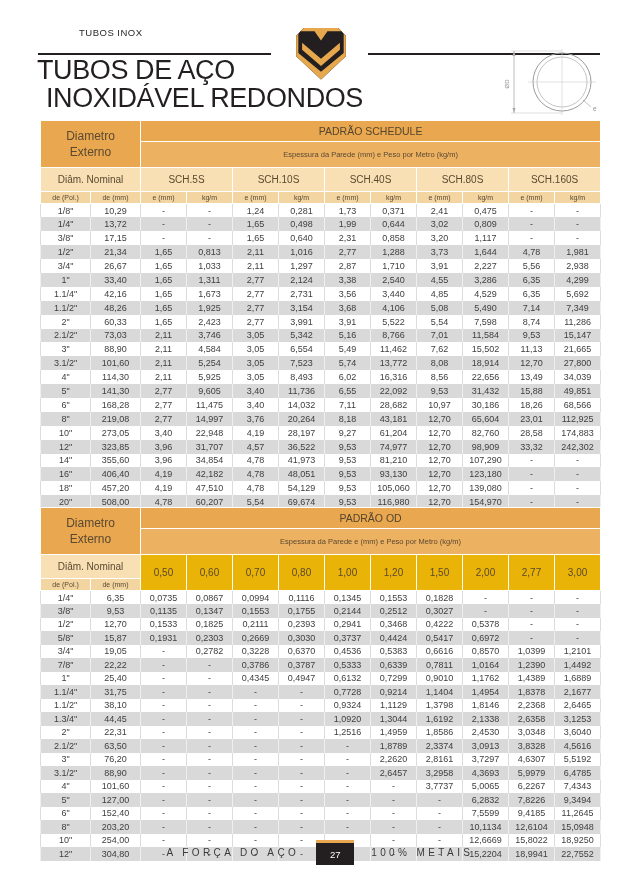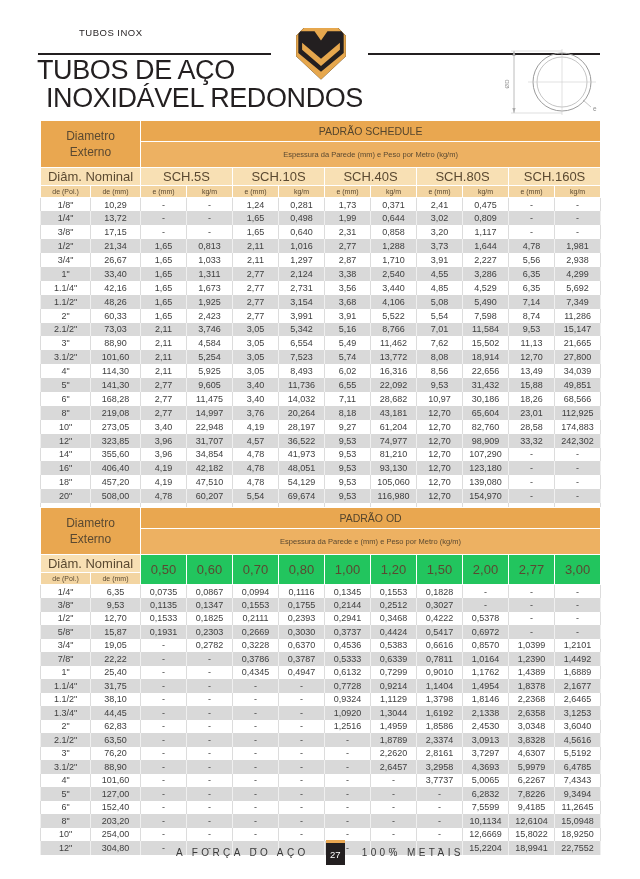--- a/index.html
+++ b/index.html
@@ -20,38 +20,38 @@
   
   .tbl { position:absolute; left:40px; width:560px; }
   .tbl-1 { top:120px; }
   .tbl-2 { top:507px; }
   table.grid { border-collapse:collapse; table-layout:fixed; width:560px; }
   .grid th { border:1px solid #fff; font-weight:normal; color:#5A4931; overflow:hidden; }
   .band1 { background:#E9A750; }
   .band2 { background:#EDB162; }
   .band3 { background:#F8E0B4; }
   .band4 { background:#F3D5A2; }
-  .band34 { background:#22c55e; }
+  .band34 { background:#eab308; }
   th.cell-title { font-size:10.5px; color:#54452D;text-align:center; }
   th.cell-corner div { font-size:12px; line-height:1.35; }
   tr.hr1 th { height:21px; }
   tr.hr2 th { height:26px; font-size:7.5px; }
-  tr.hr3 th { height:18px; font-size:13px; }
+  tr.hr3 th { height:24px; font-size:10px; }
   tr.hr4 th { height:12px; font-size:7px; }
   th.cell-thickness { font-size:7.5px; }
   .grid td { font-size:9px; color:#3E3E3E; text-align:center; vertical-align:middle;
              border-left:1px solid #DCDCDC; border-right:1px solid #DCDCDC; background:#fff; }
   .tbl-1 .grid td { height:13.9px; }
   .tbl-2 .grid td { height:13.5px; }
   .grid tr.alt td { background:#D9D9D9; border-left-color:#EFEFEF; border-right-color:#EFEFEF; }
 
   
   .footer { position:absolute; top:840px; left:0; width:640px; display:flex; justify-content:center; align-items:center; gap:17px; }
   .footer .ftxt { font-size:10px; letter-spacing:3.4px; color:#3A3A3A; font-weight:normal; }
-  .pagebox { width:19px; height:25px; background:#231F20; border-top:3px solid #E9A751; color:#fff;
+  .pagebox { width:38px; height:25px; background:#231F20; border-top:3px solid #E9A751; color:#fff;
              font-size:9.5px; display:flex; align-items:center; justify-content:center; }
 
   svg text { font-family:"Liberation Sans", sans-serif; }
 </style>
 </head>
 <body>
 
 <div class="page">
 
   <div class="eyebrow">TUBOS INOX</div>
@@ -642,21 +642,21 @@
             <td>-</td>
             <td>1,0920</td>
             <td>1,3044</td>
             <td>1,6192</td>
             <td>2,1338</td>
             <td>2,6358</td>
             <td>3,1253</td>
           </tr>
           <tr>
             <td>2"</td>
-            <td>62,83</td>
+            <td>22,31</td>
             <td>-</td>
             <td>-</td>
             <td>-</td>
             <td>-</td>
             <td>1,2516</td>
             <td>1,4959</td>
             <td>1,8586</td>
             <td>2,4530</td>
             <td>3,0348</td>
             <td>3,6040</td>

